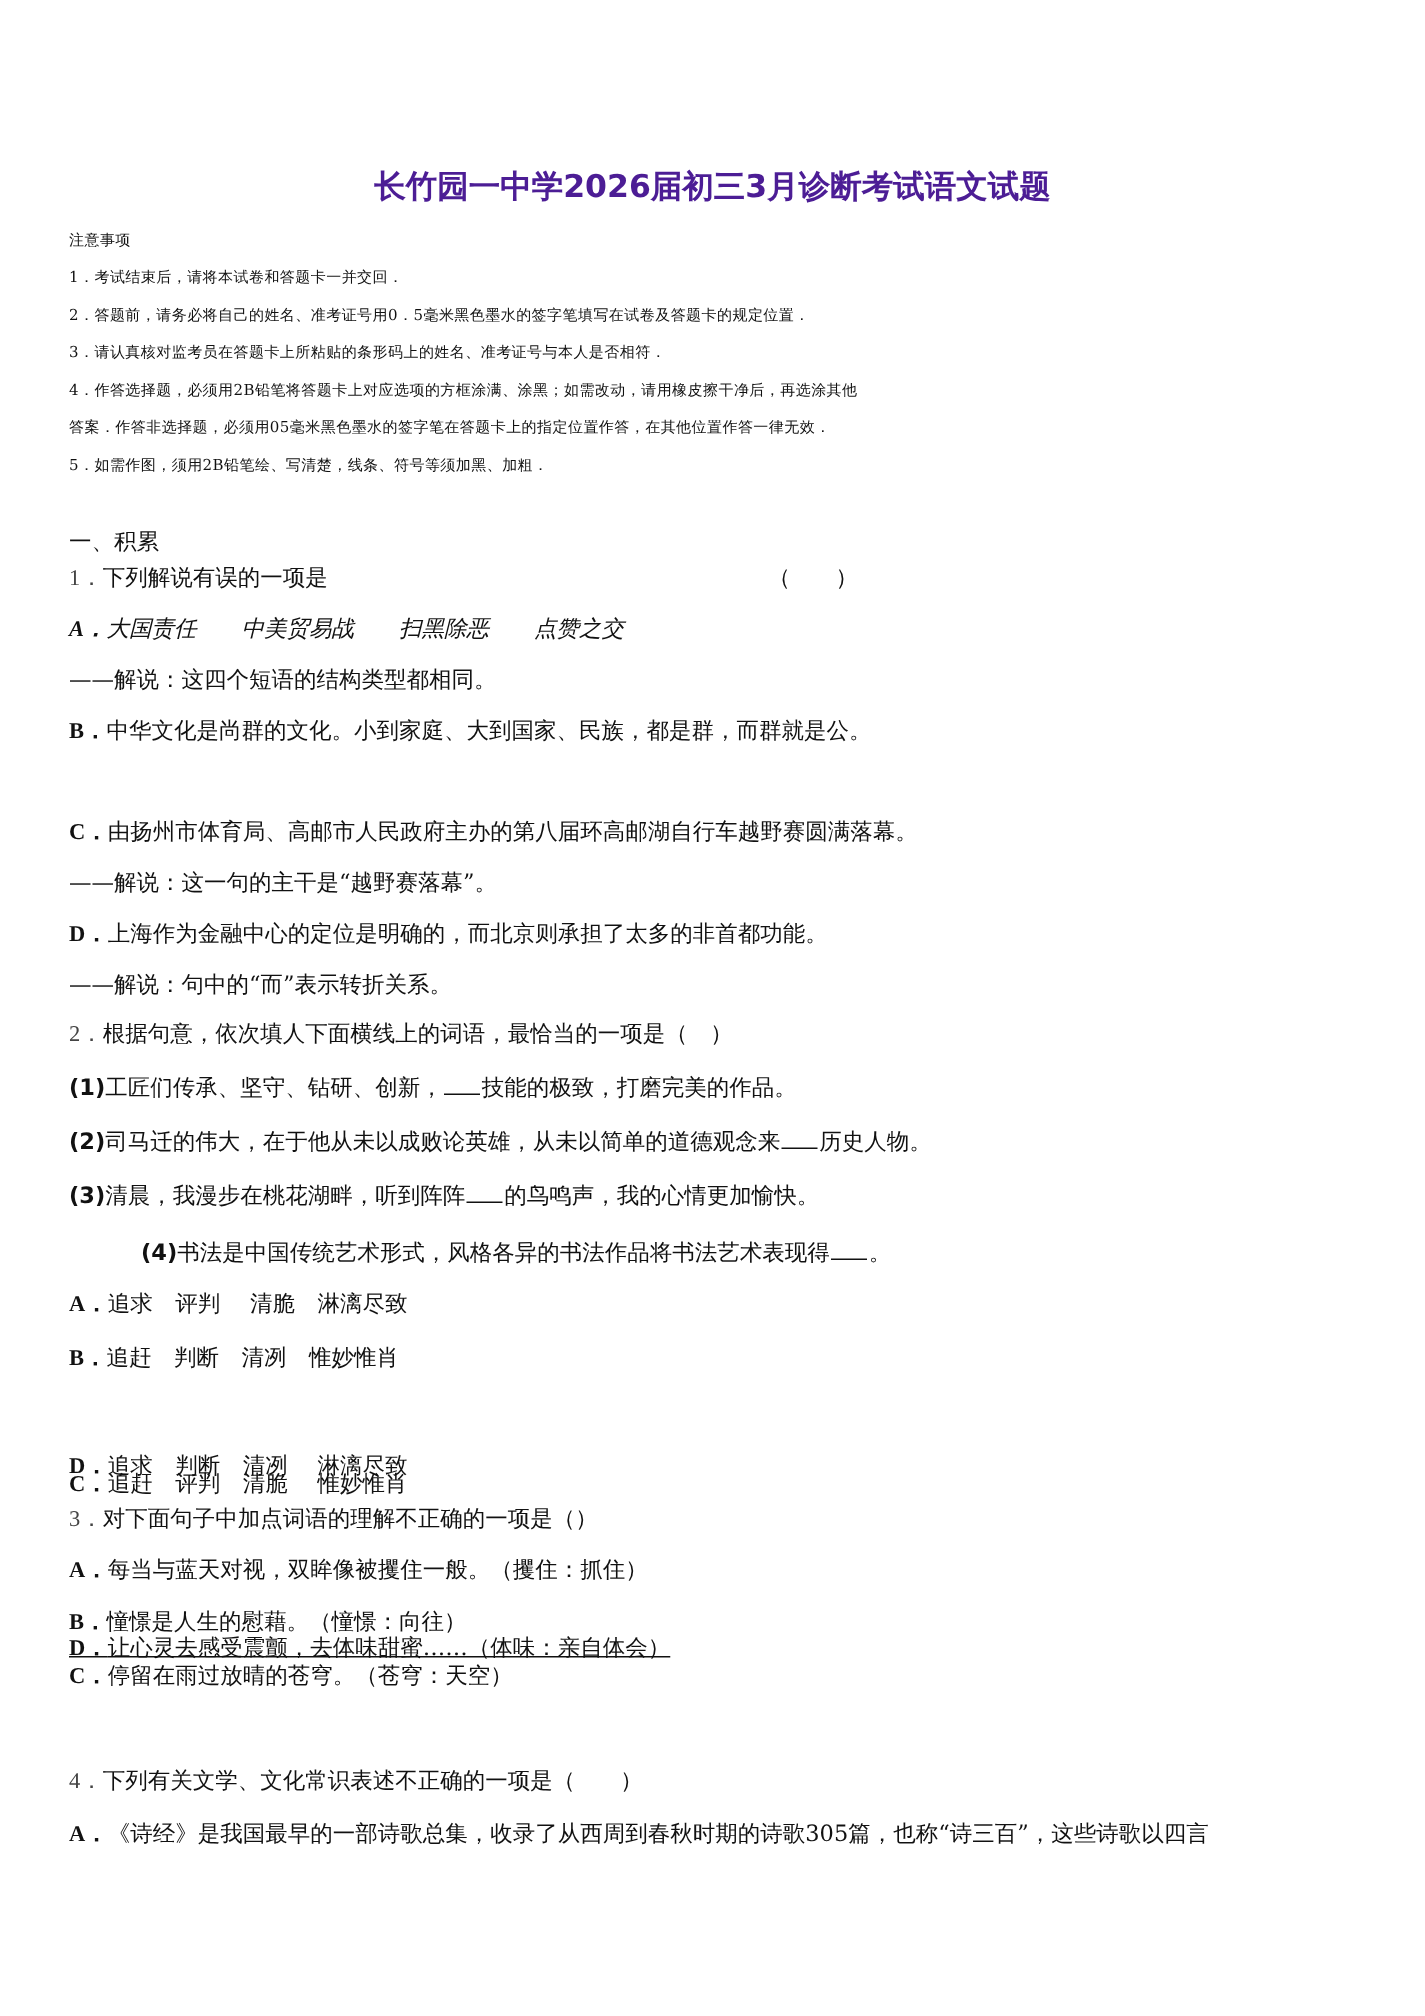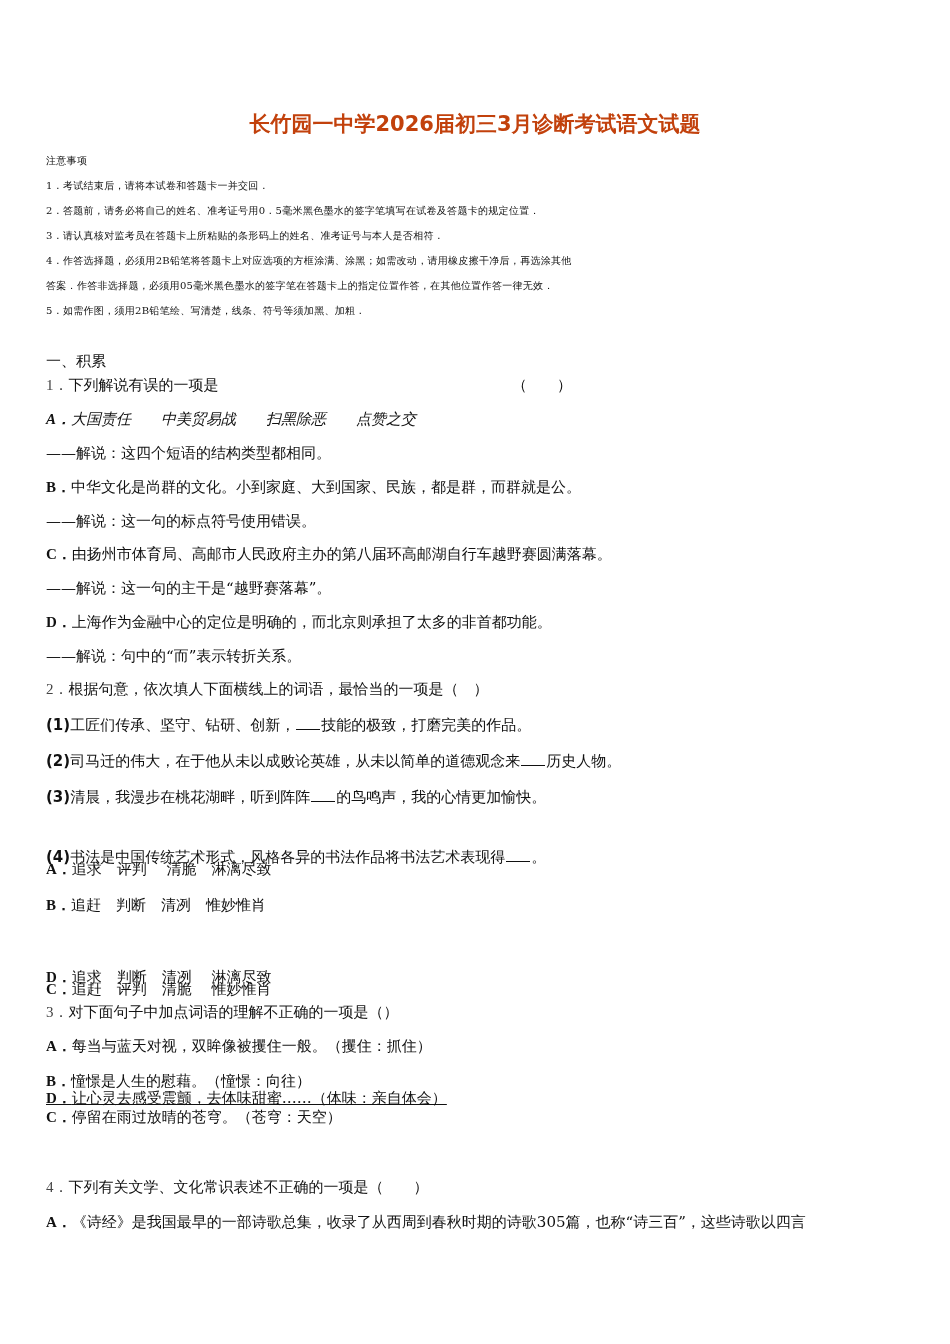--- a/index.html
+++ b/index.html
@@ -5,21 +5,21 @@
   html, body { margin: 0; padding: 0; background: #ffffff; }
   body {
     width: 950px; height: 1344px; position: relative; overflow: hidden;
     font-family: "DejaVu Serif", "Liberation Serif", serif;
     color: #111111;
   }
   .page { position: absolute; left: 0; top: 0; width: 950px; height: 1344px; }
   .title {
     position: absolute; left: 0; top: 110px; width: 950px; text-align: center;
     font-family: "DejaVu Sans", "Liberation Sans", sans-serif;
-    font-weight: bold; font-size: 21px; letter-spacing: 0px; color: #c2410c;
+    font-weight: bold; font-size: 21px; letter-spacing: 0px; color: #4c1d95;
   }
   .line {
     position: absolute; left: 46px; white-space: nowrap;
     font-size: 15px; line-height: 20px;
   }
   .notice { font-size: 10px; letter-spacing: 0.3px; }
   .lbl { font-family: "Liberation Serif", "DejaVu Serif", serif; font-weight: bold; }
   .num { font-family: "Liberation Serif", serif; color: #444; }
   .paren-num { font-family: "DejaVu Sans", sans-serif; font-weight: bold; }
   .blank { display: inline-block; width: 24px; border-bottom: 1.2px solid #111; height: 14px; vertical-align: baseline; margin: 0 1px; }
@@ -47,21 +47,20 @@
   <div class="line" style="top:375px; left:512px;">（　　）</div>
 
   <div class="line" style="top:409px;font-style:italic;">
     <span class="lbl">A．</span><span>大国责任　　中美贸易战　　扫黑除恶　　点赞之交</span>
   </div>
   <div class="line" style="top:443px;">——解说：这四个短语的结构类型都相同。</div>
 
   <div class="line" style="top:477px;">
     <span class="lbl">B．</span><span>中华文化是尚群的文化。小到家庭、大到国家、民族，都是群，而群就是公。</span>
   </div>
-  <div class="line" style="top:511px;">——解说：这一句的标点符号使用错误。</div>
 
   <div class="line" style="top:544px;">
     <span class="lbl">C．</span><span>由扬州市体育局、高邮市人民政府主办的第八届环高邮湖自行车越野赛圆满落幕。</span>
   </div>
   <div class="line" style="top:578px;">——解说：这一句的主干是“越野赛落幕”。</div>
 
   <div class="line" style="top:612px;">
     <span class="lbl">D．</span><span>上海作为金融中心的定位是明确的，而北京则承担了太多的非首都功能。</span>
   </div>
   <div class="line" style="top:646px;">——解说：句中的“而”表示转折关系。</div>
@@ -72,21 +71,21 @@
 
   <div class="line" style="top:715px;">
     <span class="paren-num">(1)</span><span>工匠们传承、坚守、钻研、创新，</span><span class="blank"></span><span>技能的极致，打磨完美的作品。</span>
   </div>
   <div class="line" style="top:751px;">
     <span class="paren-num">(2)</span><span>司马迁的伟大，在于他从未以成败论英雄，从未以简单的道德观念来</span><span class="blank"></span><span>历史人物。</span>
   </div>
   <div class="line" style="top:787px;">
     <span class="paren-num">(3)</span><span>清晨，我漫步在桃花湖畔，听到阵阵</span><span class="blank"></span><span>的鸟鸣声，我的心情更加愉快。</span>
   </div>
-  <div class="line" style="top:847px;">
+  <div class="line" style="top:825px;margin-left:48px;">
     <span class="paren-num">(4)</span><span>书法是中国传统艺术形式，风格各异的书法作品将书法艺术表现得</span><span class="blank"></span><span>。</span>
   </div>
 
   <div class="line" style="top:859px;">
     <span class="lbl">A．</span><span>追求　评判　 清脆　淋漓尽致</span>
   </div>
   <div class="line" style="top:895px;">
     <span class="lbl">B．</span><span>追赶　判断　清冽　惟妙惟肖</span>
   </div>
   <div class="line" style="top:931px;margin-top:48px;">

